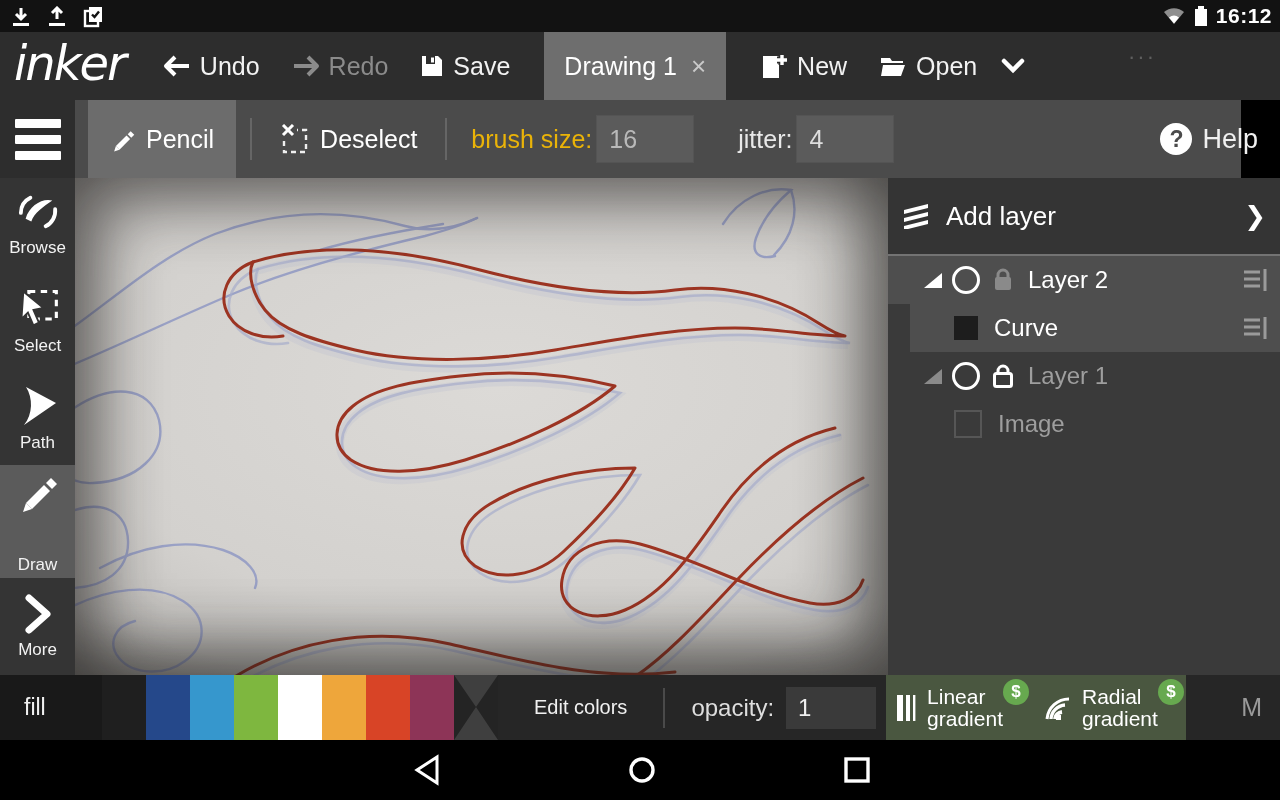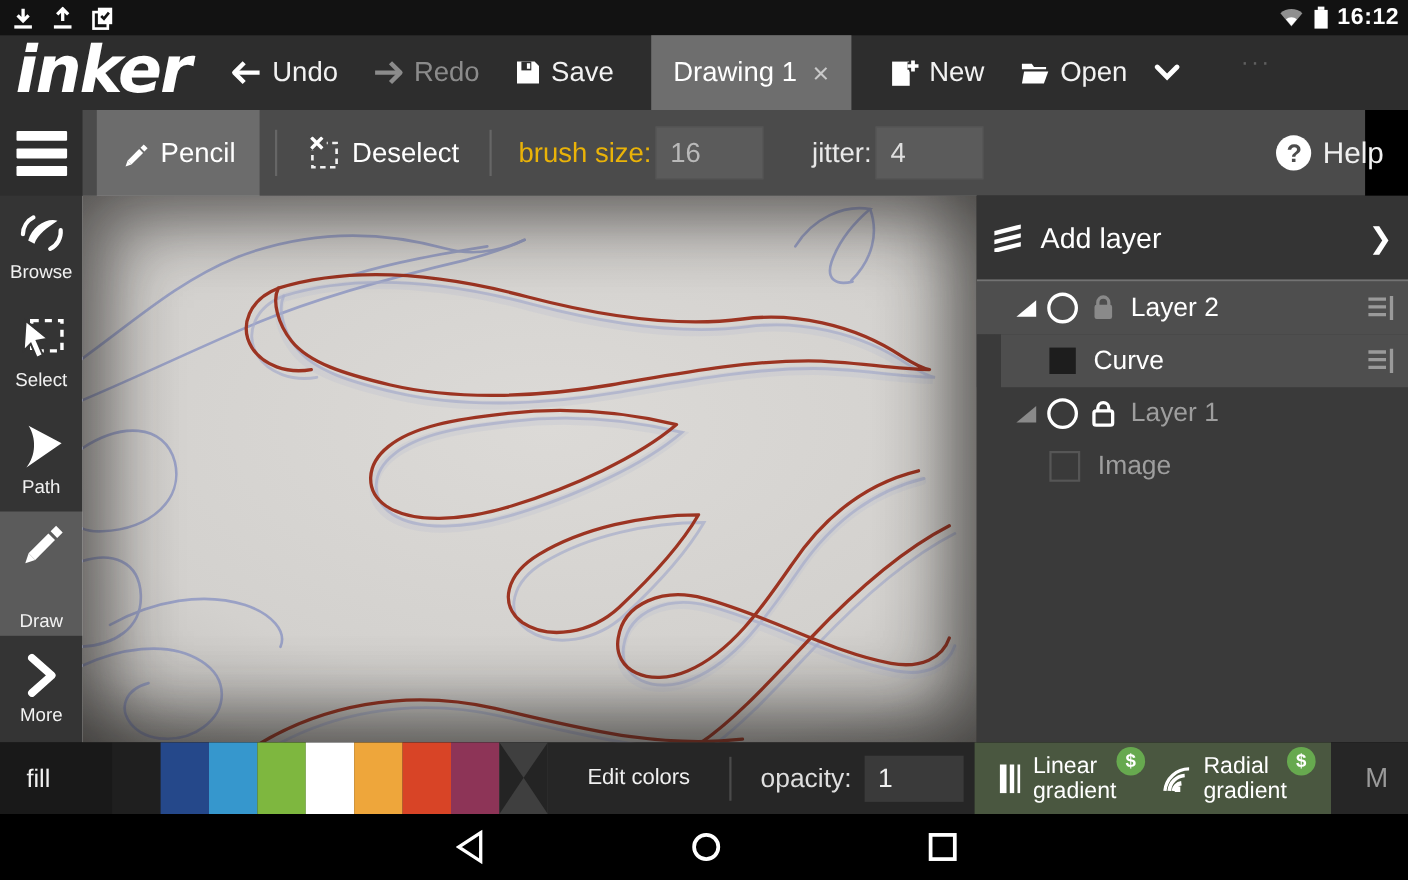--- a/index.html
+++ b/index.html
@@ -10,21 +10,21 @@
   svg{display:block;}
 
   
   #statusbar{left:0;top:0;width:1280px;height:32px;background:#121212;}
   #statusbar .left{position:absolute;left:10px;top:5px;display:flex;gap:14px;align-items:center;}
   #statusbar .right{position:absolute;right:8px;top:0;height:32px;display:flex;gap:8px;align-items:center;}
   #clock{font-size:21px;font-weight:bold;color:#fff;letter-spacing:.5px;}
 
   
   #appbar{left:0;top:32px;width:1280px;height:68px;background:#2d2d2d;display:flex;align-items:center;}
-  #logo{font-size:59px;font-weight:bold;font-style:italic;letter-spacing:-2px;
+  #logo{font-size:48px;font-weight:normal;font-style:italic;letter-spacing:-2px;
         padding:0 22px 6px 14px;font-family:"DejaVu Sans",sans-serif;}
   .bar-btn{display:flex;align-items:center;gap:9px;font-size:25px;color:#f2f2f2;
            padding:0 16px;height:68px;cursor:pointer;}
   .bar-btn.disabled{color:#8b8b8b;}
   #tab{height:68px;background:#6e6e6e;display:flex;align-items:center;gap:14px;
        padding:0 20px;margin:0 18px;font-size:25px;color:#fff;}
   #tab .close{color:#c9c9c9;font-size:26px;}
   #overflow-dots{position:absolute;left:1128px;top:44px;color:#5f5f5f;font-size:22px;letter-spacing:2px;}
 
   
@@ -80,21 +80,21 @@
              font-size:23px;color:#f0f0f0;flex:0 0 auto;}
   #swatch-row{display:flex;flex:0 0 auto;}
   .csw{width:44px;height:65px;cursor:pointer;}
   #xsw{width:44px;height:65px;background:#3f3f3f;position:relative;cursor:pointer;flex:0 0 auto;}
   #editcolors{font-size:20px;color:#f0f0f0;display:flex;align-items:center;padding:0 36px;cursor:pointer;}
   .bsep{width:2px;height:40px;background:#4a4a4a;align-self:center;}
   #opacity-wrap{display:flex;align-items:center;gap:12px;padding:0 10px 0 26px;}
   #opacity-label{font-size:24px;color:#dedede;}
   #opacity-field{width:78px;height:42px;background:#3a3a3a;border:none;color:#efefef;font-size:24px;
                  padding:0 0 0 12px;font-family:inherit;outline:none;}
-  #grad-panel{background:#4a5740;display:flex;align-items:center;padding:0 14px;gap:6px;flex:0 0 auto;}
+  #grad-panel{background:#4a5740;display:flex;align-items:center;padding:0 2px;gap:6px;flex:0 0 auto;}
   .grad-btn{position:relative;display:flex;align-items:center;gap:9px;padding:5px 26px 5px 8px;cursor:pointer;}
   .grad-text{font-size:21px;line-height:1.02;color:#fff;}
   .badge{position:absolute;top:-2px;right:0px;width:26px;height:26px;border-radius:50%;
          background:#67a94f;color:#fff;font-size:17px;font-weight:bold;
          display:flex;align-items:center;justify-content:center;}
   #mode-m{margin-left:auto;margin-right:18px;align-self:center;font-size:25px;color:#9a9a9a;}
 
   
   #navbar{left:0;top:740px;width:1280px;height:60px;background:#000;}
   .nav-ic{position:absolute;top:14px;cursor:pointer;}

